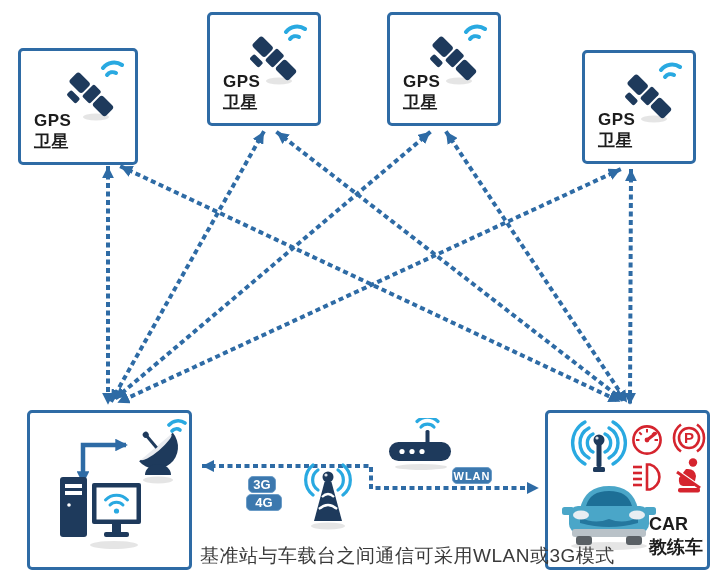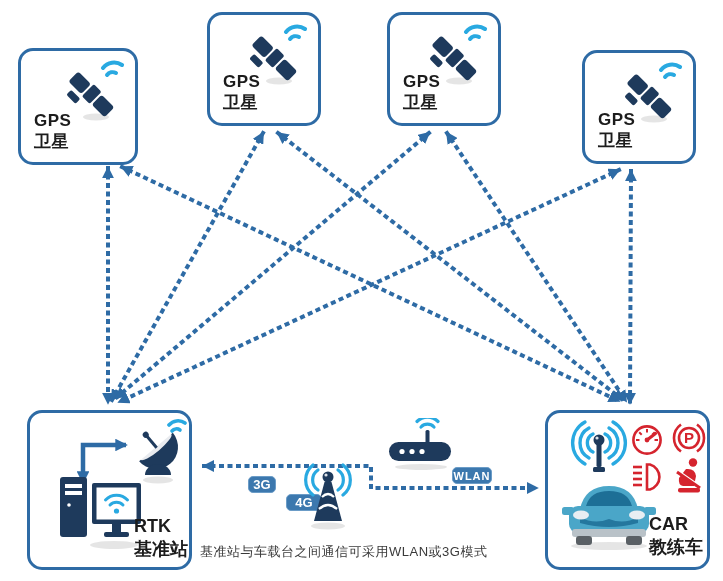--- a/index.html
+++ b/index.html
@@ -5,21 +5,21 @@
   html,body{margin:0;padding:0;background:#fff;}
   #stage{
     position:relative;width:723px;height:581px;background:#fff;overflow:hidden;
     font-family:"Liberation Sans","DejaVu Sans",sans-serif;
   }
   #wires{position:absolute;left:0;top:0;width:723px;height:581px;}
   .wire{stroke:var(--line);stroke-width:4;fill:none;stroke-dasharray:1 7.5;stroke-linecap:square;}
   .mk{fill:var(--line);}
   .node{
     position:absolute;background:#fff;border:3px solid var(--line);
-    border-radius:15px;box-sizing:border-box;
+    border-radius:5px;box-sizing:border-box;
   }
   .sat-box{width:114px;height:114px;}
   #sat1{left:18px;top:48px;width:120px;height:117px;}
   #sat2{left:207px;top:12px;}
   #sat3{left:387px;top:12px;}
   #sat4{left:582px;top:50px;}
   #rtk-box{left:27px;top:410px;width:165px;height:160px;}
   #car-box{left:545px;top:410px;width:165px;height:160px;}
   .sat-icon{position:absolute;right:8px;top:9px;width:66px;height:62px;}
   .node-label{
@@ -32,24 +32,24 @@
   }
   #rtk-label{left:104px;top:102px;}
   #car-label{left:101px;top:100px;}
   .abs{position:absolute;}
   .pill{
     position:absolute;background:var(--pill);color:#fff;font-weight:bold;
     border-radius:5px;display:flex;align-items:center;justify-content:center;
     box-sizing:border-box;border:1px solid #6b9cc7;
   }
   #pill-3g{left:248px;top:476px;width:28px;height:17px;font-size:13px;}
-  #pill-4g{left:246px;top:494px;width:36px;height:17px;font-size:13px;margin-left:40px;}
+  #pill-4g{left:246px;top:494px;width:36px;height:17px;font-size:13px;}
   #pill-wlan{left:452px;top:467px;width:40px;height:17px;font-size:11px;letter-spacing:1px;}
   #caption{
-    position:absolute;left:200px;top:543px;font-size:13px;color:var(--caption);
+    position:absolute;left:200px;top:543px;font-size:19px;color:var(--caption);
     letter-spacing:.5px;white-space:nowrap;
   }
   .redline{stroke:var(--red);fill:none;stroke-width:2.6;}
   .redfill{fill:var(--red);}
 </style>
 </head>
 <body>
 
 <div id="stage">
 
@@ -182,24 +182,20 @@
       <rect x="38" y="8" width="49" height="41" rx="2" fill="var(--navy)"></rect>
       <rect x="42.5" y="12.5" width="40" height="32" fill="#fff"></rect>
       <g>
         <circle cx="62.5" cy="36" r="2.6" fill="var(--cyan)"></circle>
         <path d="M56 30 a9 9 0 0 1 13 0" stroke="var(--cyan)" stroke-width="3" fill="none" stroke-linecap="round"></path>
         <path d="M51.5 25 a15 15 0 0 1 22 0" stroke="var(--cyan)" stroke-width="3" fill="none" stroke-linecap="round"></path>
       </g>
       <rect x="58" y="49" width="9" height="8" fill="var(--navy)"></rect>
       <rect x="50" y="57" width="25" height="5" rx="2" fill="var(--navy)"></rect>
     </svg>
-    <div class="big-label" id="rtk-label">
-      <span>RTK</span><br>
-      <span>基准站</span>
-    </div>
   </div>
 
   <div class="node" id="car-box">
     <svg class="abs" style="left:18px;top:4px;width:66px;height:70px;" viewBox="0 0 66 70">
       <g stroke="var(--cyan)" stroke-width="3.4" fill="none" stroke-linecap="round">
         <path d="M27 17 A 10 10 0 0 0 27 35"></path>
         <path d="M23 11 A 17 17 0 0 0 23 41"></path>
         <path d="M19 5  A 24 24 0 0 0 19 47"></path>
         <path d="M39 17 A 10 10 0 0 1 39 35"></path>
         <path d="M43 11 A 17 17 0 0 1 43 41"></path>

